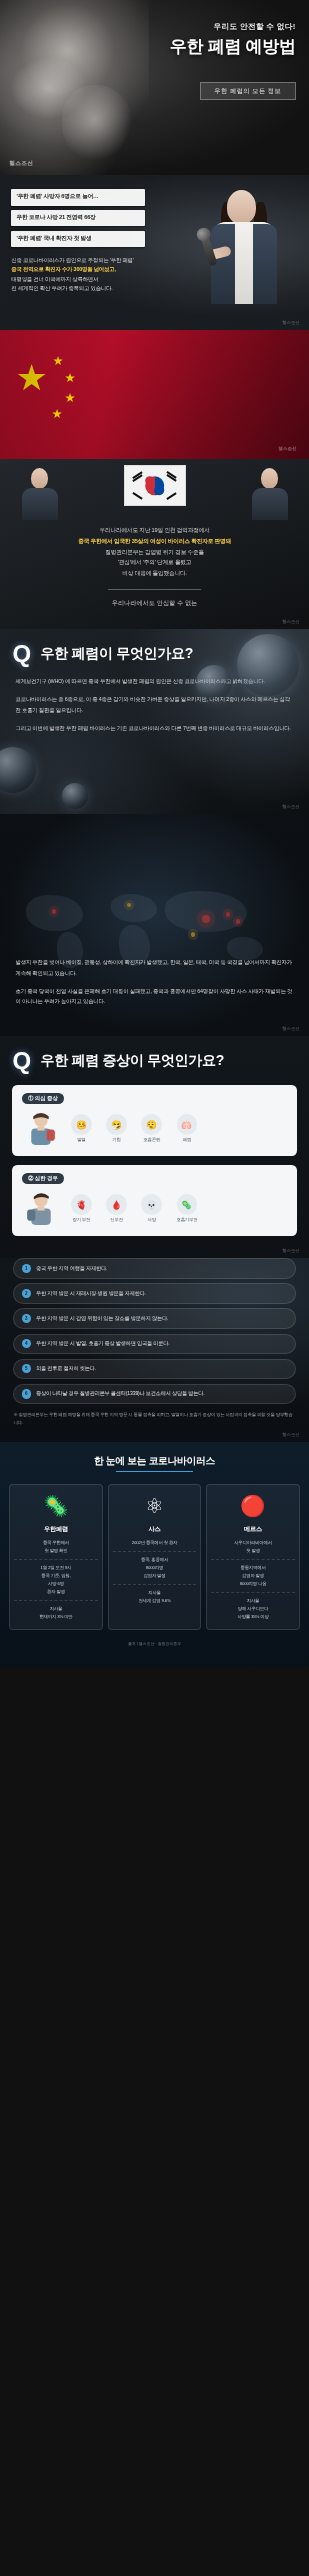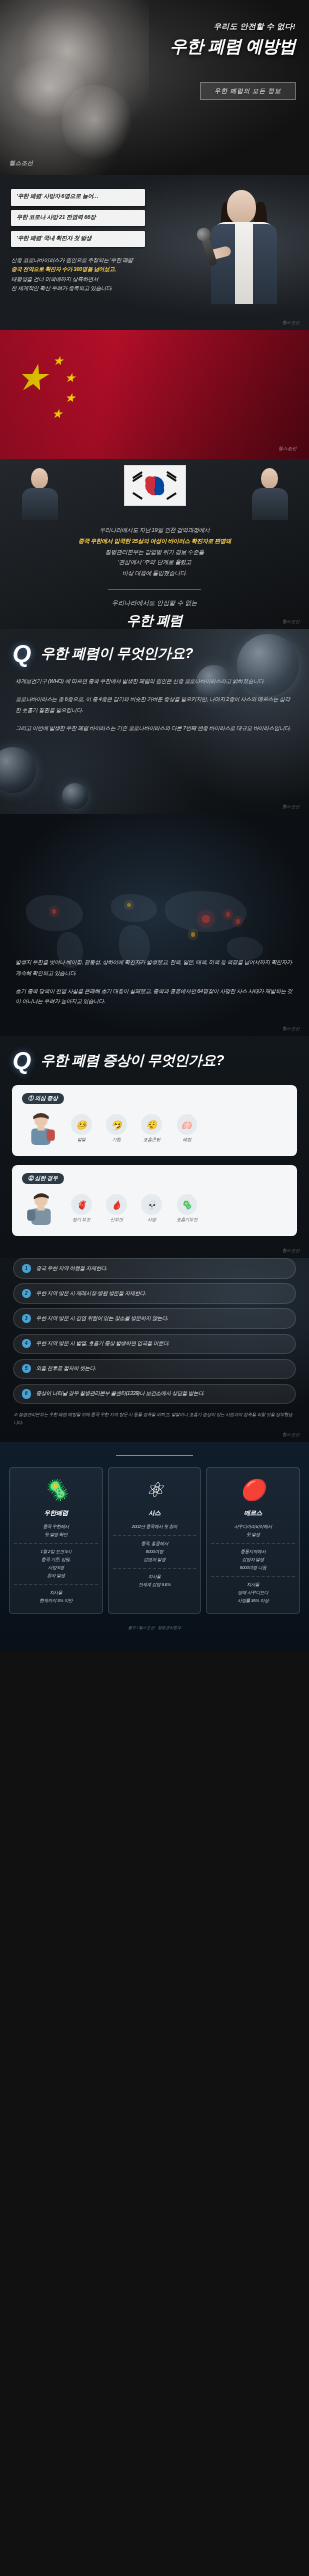--- a/index.html
+++ b/index.html
@@ -2,21 +2,21 @@
 <html style="font-size:8.2px"><head>
 <meta charset="utf-8">
 <style>
   * { box-sizing: border-box; margin: 0; padding: 0; }
   body {
     width: 309px;
     background: #111;
     font-family: "Liberation Sans", sans-serif;
     color: #fff;
   }
-  .page { width: 309px; position: relative; overflow: hidden; font-style: italic; }
+  .page { width: 309px; position: relative; overflow: hidden; }
 
   
   .hero {
     height: 175px;
     position: relative;
     background:
       radial-gradient(ellipse at 18% 40%, rgba(120,120,120,.55) 0%, rgba(40,40,40,.85) 42%, rgba(18,18,18,.98) 75%),
       linear-gradient(115deg, #2a2a2a 0%, #1a1a1a 40%, #0d0d0d 100%);
     overflow: hidden;
   }
@@ -386,21 +386,20 @@
   <div class="korea-text">
     <div>우리나라에서도 지난 19일 인천 검역과정에서</div>
     <div class="hl">중국 우한에서 입국한 35살의 여성이 바이러스 확진자로 판명돼</div>
     <div>질병관리본부는 감염병 위기 경보 수준을</div>
     <div>'관심'에서 '주의' 단계로 올렸고</div>
     <div>비상 대응에 돌입했습니다.</div>
   </div>
   <div class="korea-q">
     <div class="korea-line"></div>
     <div class="small">우리나라에서도 안심할 수 없는</div>
-    <div class="big" style="margin-top:4.1px">우한 폐렴</div>
 
   </div>
   <div class="sec-wm">헬스조선</div>
 </div>
 
 <div class="page sec-q1">
   <div class="virus" style="width:62px;height:62px;right:10.3px;top:5.2px;"></div>
   <div class="virus" style="width:36px;height:36px;right:77px;top:36px;"></div>
   <div class="virus" style="width:46px;height:46px;left:-10.3px;bottom:20.6px;"></div>
   <div class="virus" style="width:26px;height:26px;left:62px;bottom:5.2px;"></div>
@@ -537,20 +536,21 @@
     <div class="prev-item">
       <span class="num">6</span>
       <span>증상이 나타날 경우 질병관리본부 콜센터(1339)나 보건소에서 상담을 받는다.</span>
     </div>
   </div>
   <div class="prev-note">※ 질병관리본부는 우한 폐렴 예방을 위해 중국 우한 지역 방문 시 동물 접촉을 피하고, 발열이나 호흡기 증상이 있는 사람과의 접촉을 피할 것을 당부했습니다.</div>
   <div class="sec-wm">헬스조선</div>
 </div>
 
 <div class="page sec-table">
+  <div class="tbl-title">한 눈에 보는 코로나바이러스</div>
   <div class="tbl-rule"></div>
   <div class="tbl-grid">
 
     <div class="tbl-col">
       <div class="tbl-ico" style="font-size:20.6px">🦠</div>
       <div class="tbl-h">우한폐렴</div>
       <div class="tbl-cell" style="white-space:pre-line">중국 우한에서
 첫 발병 확인</div>
       <div class="tbl-cell" style="white-space:pre-line">1월 2일 오전 9시
 중국 기준, 입원,

